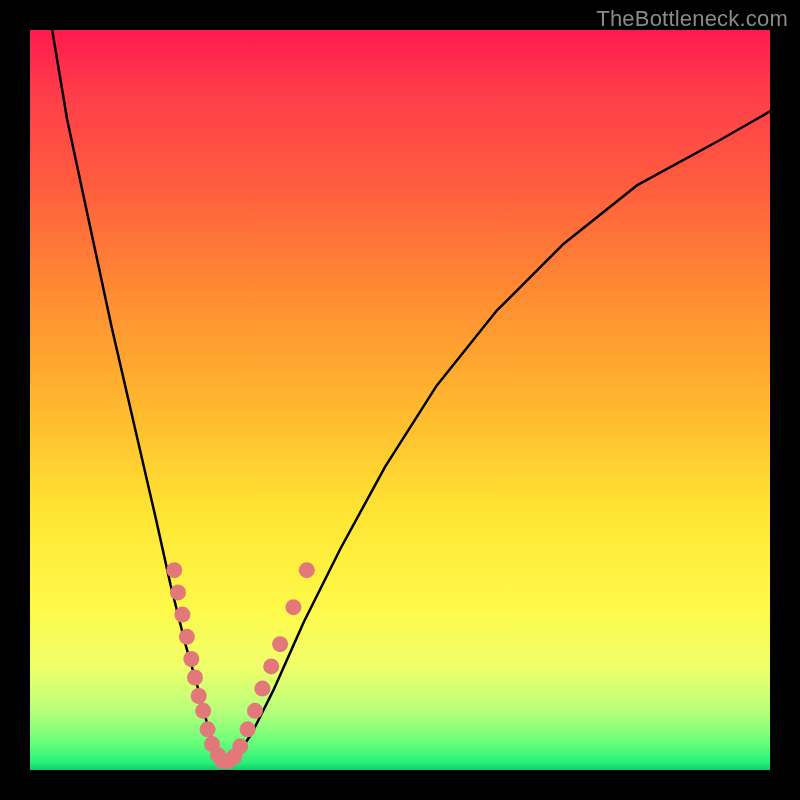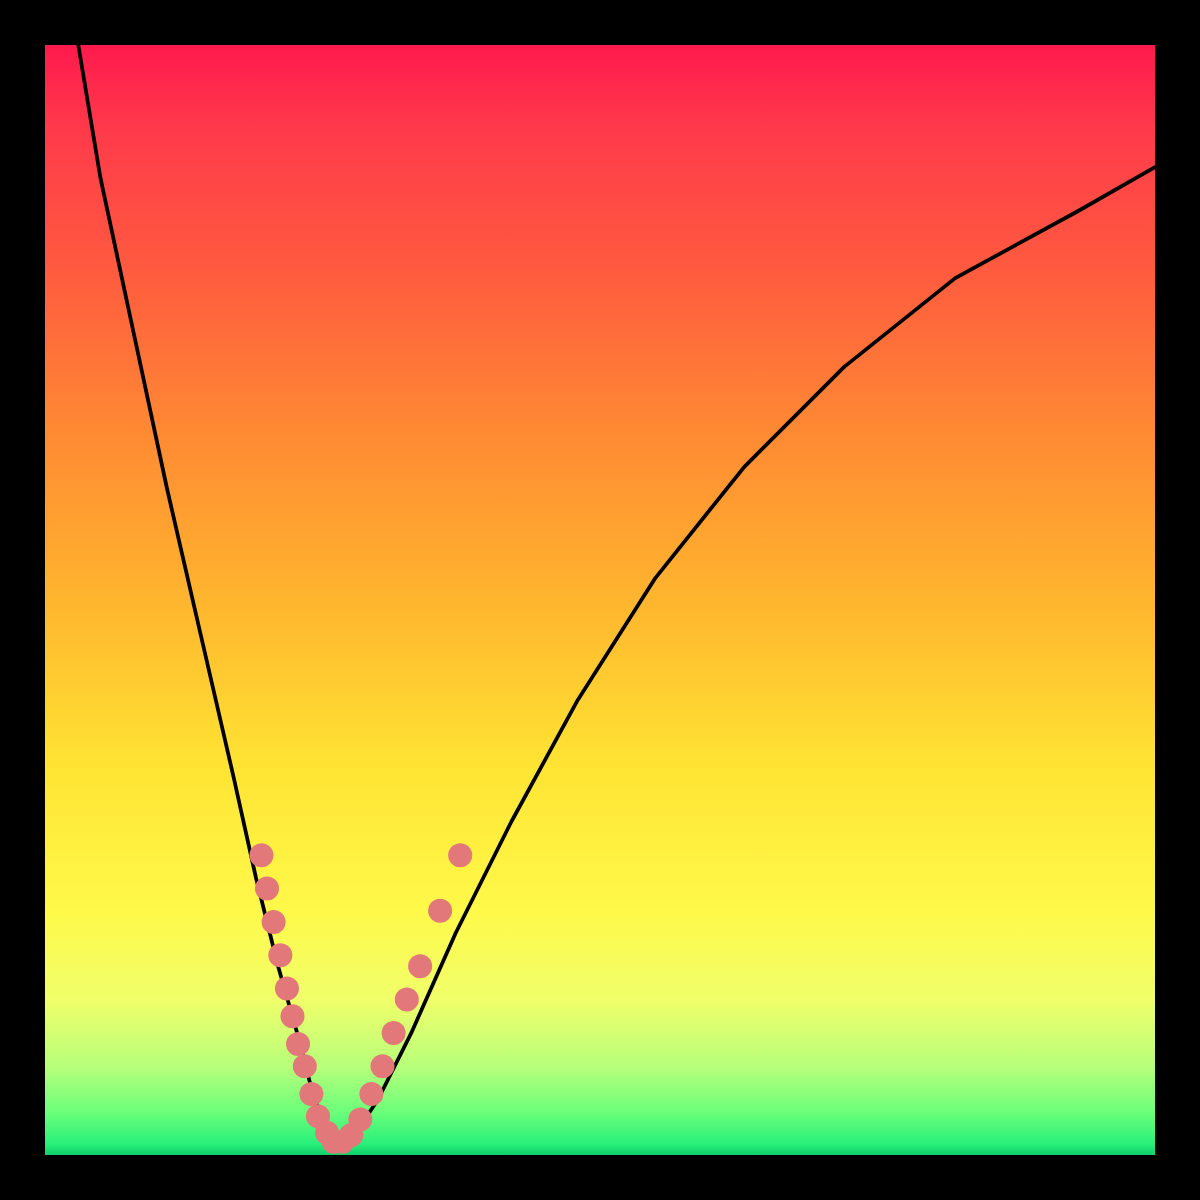--- a/index.html
+++ b/index.html
@@ -83,13 +83,14 @@
           <circle cx="217.6" cy="699.3" r="8" fill="#e2787a"></circle>
           <circle cx="225.0" cy="680.8" r="8" fill="#e2787a"></circle>
           <circle cx="232.4" cy="658.6" r="8" fill="#e2787a"></circle>
           <circle cx="241.2" cy="636.4" r="8" fill="#e2787a"></circle>
           <circle cx="250.1" cy="614.2" r="8" fill="#e2787a"></circle>
           <circle cx="263.4" cy="577.2" r="8" fill="#e2787a"></circle>
           <circle cx="276.8" cy="540.2" r="8" fill="#e2787a"></circle>
         </g>
     </svg>
   </div>
+  <div class="watermark">TheBottleneck.com</div>
 </div>
 
 </body></html>

